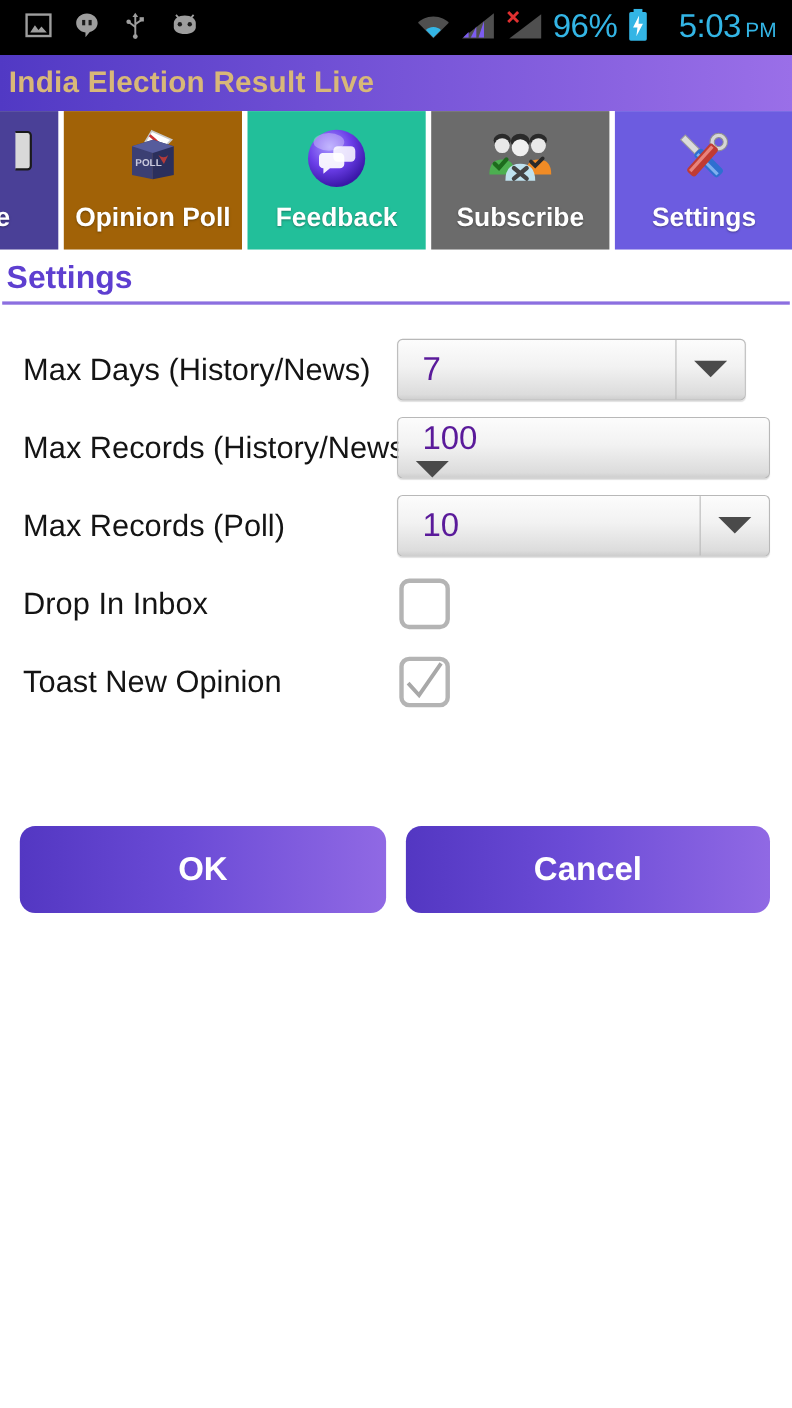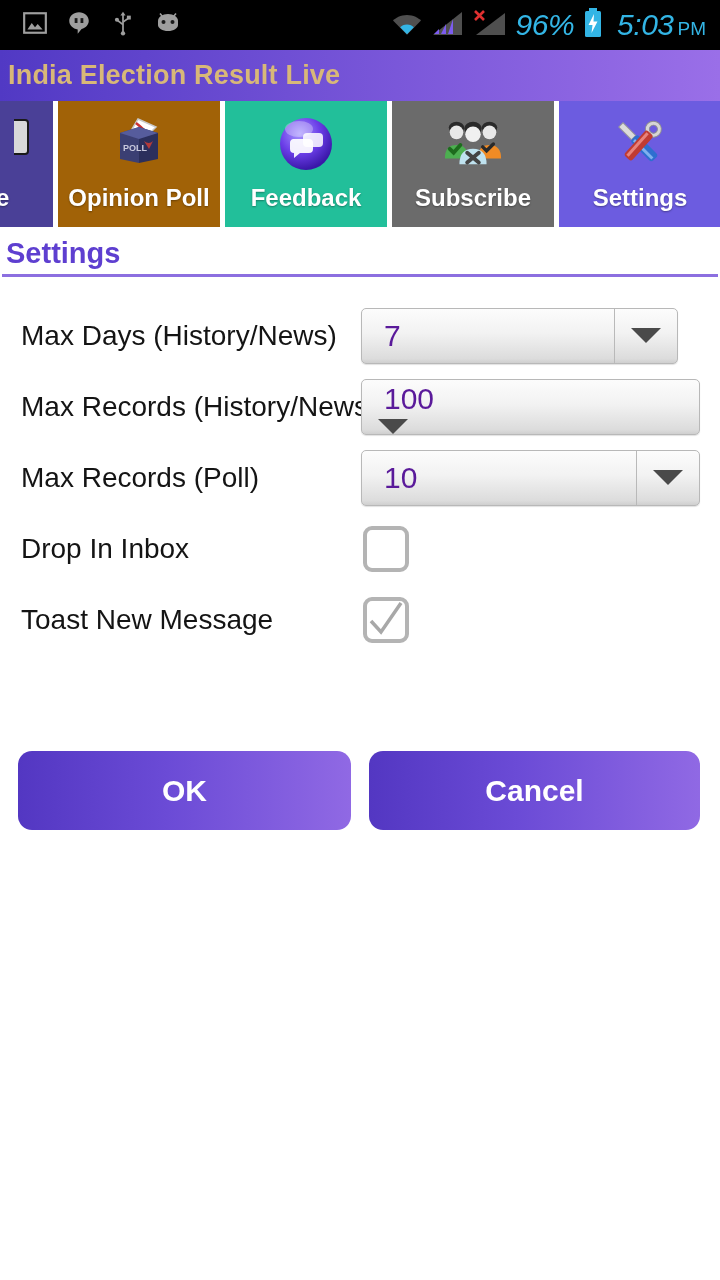--- a/index.html
+++ b/index.html
@@ -18,24 +18,24 @@
     display: flex; align-items: center;
   }
   .sb-left { display: flex; align-items: center; gap: 18px; padding-left: 22px; }
   .sb-right {
     margin-left: auto; display: flex; align-items: center;
     gap: 9px; padding-right: 14px;
   }
   .sb-icon { display: block; }
   .sb-text {
     color: #33b5e5; font-size: 30px; font-weight: 400;
-    letter-spacing: -0.5px; line-height: 1; font-style: italic;
+    letter-spacing: -0.5px; line-height: 1;
   }
   .sb-ampm { color: #33b5e5; font-size: 19px; letter-spacing: 0; }
-  .sb-time-wrap { display: flex; align-items: baseline; gap: 4px; margin-left: 5px; }
+  .sb-time-wrap { display: flex; align-items: baseline; gap: 4px; margin-left: 18px; }
 
   
   .titlebar {
     position: absolute; left: 0; top: 50px;
     width: 720px; height: 51px;
     background: linear-gradient(to right, #5139c4 0%, #6f4fd4 40%, #9a6fe8 100%);
     display: flex; align-items: center;
   }
   .titlebar-text {
     color: #d8b878; font-size: 27px; font-weight: bold;
@@ -349,21 +349,21 @@
   </div>
 
   <div class="row">
     <div class="row-label">Drop In Inbox</div>
     <div class="checkbox">
       
     </div>
   </div>
 
   <div class="row">
-    <div class="row-label">Toast New Message</div>
+    <div class="row-label">Toast New Opinion</div>
     <div class="checkbox checked">
       <svg class="check-mark" width="38" height="38" viewBox="0 0 38 38">
           <path d="M4 20 L14 31 L34 2" stroke="#a8a8a8" stroke-width="3.5" fill="none"></path>
         </svg>
     </div>
   </div>
 
 
 </div>
 

